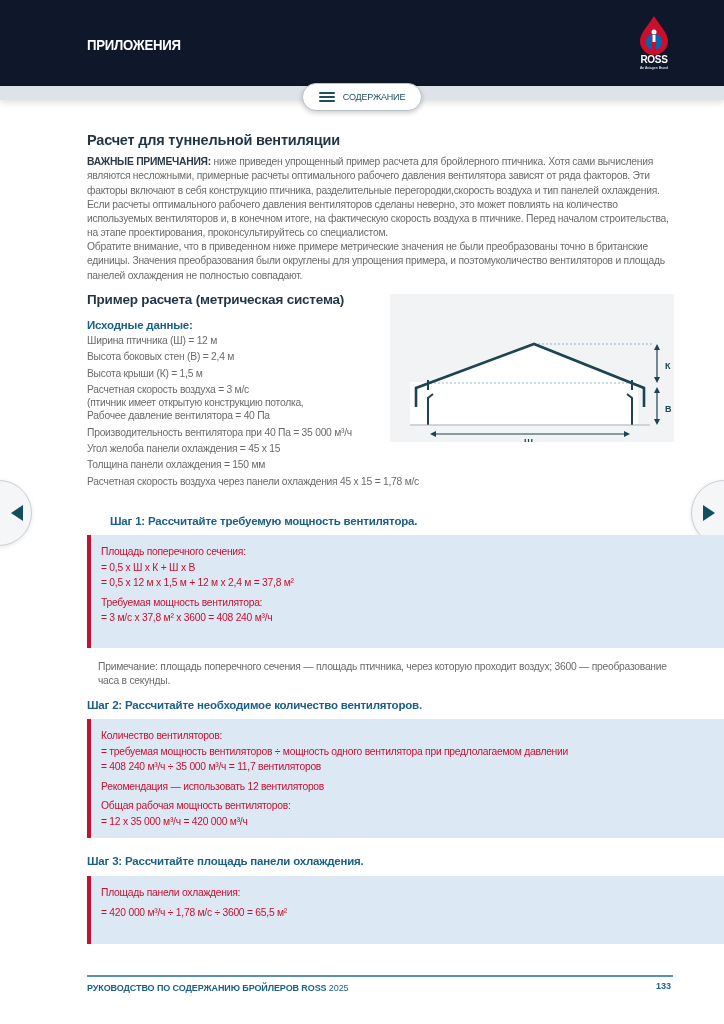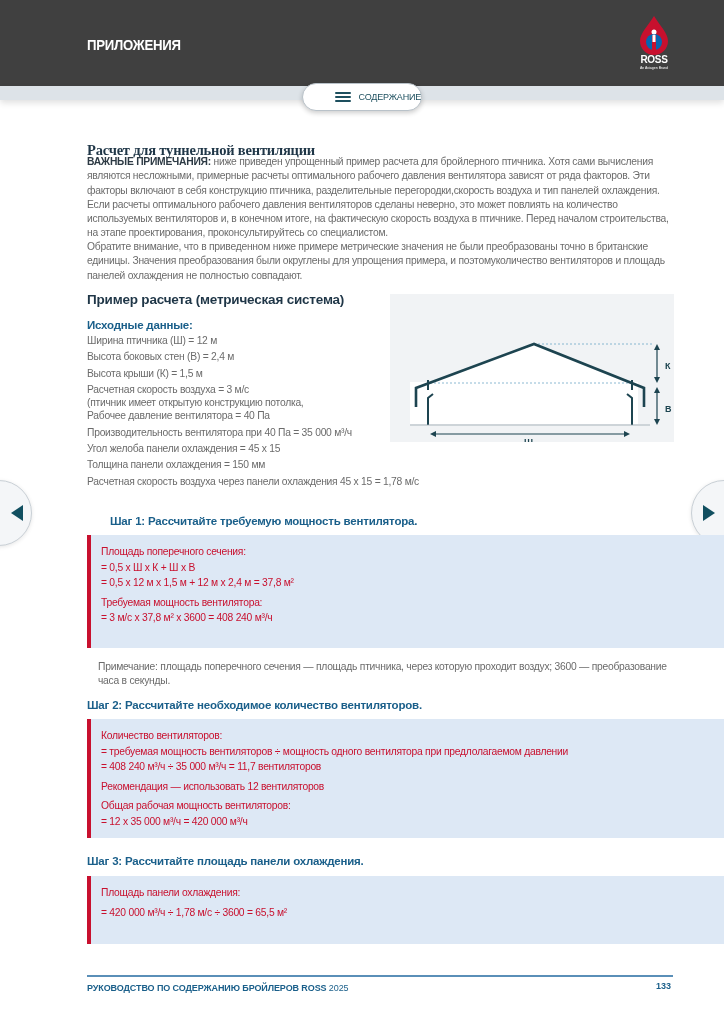--- a/index.html
+++ b/index.html
@@ -1,37 +1,37 @@
 <!DOCTYPE html>
 <html><head>
   <meta charset="utf-8">
   <style>
     * { box-sizing: border-box; margin: 0; padding: 0; }
     html, body { width: 724px; height: 1024px; background: #ffffff; overflow: hidden; }
     body { position: relative; font-family: "Liberation Sans", sans-serif; color: #6b6b6b; }
 
-    .header { position: absolute; left: 0; top: 0; width: 724px; height: 86px; background: #404040; }
+    .header { position: absolute; left: 0; top: 0; width: 724px; height: 86px; background: #0f172a; }
     .header-title { position: absolute; left: 87px; top: 36px; color: #ffffff; font-family: "Liberation Sans", sans-serif; font-weight: bold; font-size: 15px; letter-spacing: -0.3px; transform: scaleX(0.88); transform-origin: left center; }
     .logo { position: absolute; left: 632px; top: 14px; width: 44px; height: 60px; }
     .logo-text { position: absolute; left: 0; top: 40px; width: 44px; text-align: center; color: #fff; font-weight: bold; font-size: 10px; letter-spacing: -0.3px; }
     .logo-sub { position: absolute; left: 0; top: 52px; width: 44px; text-align: center; color: #fff; font-size: 3.5px; }
 
     .subbar { position: absolute; left: 0; top: 86px; width: 724px; height: 14px; background: #dde3e8; box-shadow: 0 3px 6px rgba(0,0,0,0.12); }
-    .toc-btn { position: absolute; left: 302px; top: 83px; width: 120px; height: 28px; border-radius: 14px; background: #ffffff; border: 1px solid #b9c2c9; box-shadow: 0 2px 5px rgba(0,0,0,0.2); display: flex; align-items: center; justify-content: flex-end; gap: 8px; cursor: pointer; }
+    .toc-btn { position: absolute; left: 302px; top: 83px; width: 120px; height: 28px; border-radius: 14px; background: #ffffff; border: 1px solid #b9c2c9; box-shadow: 0 2px 5px rgba(0,0,0,0.2); display: flex; align-items: center; justify-content: center; gap: 8px; cursor: pointer; }
     .toc-icon { width: 16px; height: 11px; display: flex; flex-direction: column; justify-content: space-between; }
     .toc-icon span { display: block; height: 2.4px; background: #1d4f5e; border-radius: 1px; }
     .toc-label { font-size: 9px; color: #1d4f5e; letter-spacing: -0.2px; }
 
     .nav-btn { position: absolute; top: 480px; width: 66px; height: 66px; border-radius: 50%; background: #f4f6f8; border: 1px solid #c9d0d6; box-shadow: 0 1px 4px rgba(0,0,0,0.1); cursor: pointer; }
     .nav-prev { left: -34px; }
     .nav-next { left: 691px; }
     .tri-left { position: absolute; left: 44px; top: 24px; width: 0; height: 0; border-top: 8px solid transparent; border-bottom: 8px solid transparent; border-right: 12px solid #114f60; }
     .tri-right { position: absolute; left: 11px; top: 24px; width: 0; height: 0; border-top: 8px solid transparent; border-bottom: 8px solid transparent; border-left: 12px solid #114f60; }
 
-    .content { position: absolute; left: 87px; top: 142px; width: 588px; font-family: Liberation Serif, serif; }
+    .content { position: absolute; left: 87px; top: 132px; width: 588px; }
     .h1 { font-size: 14.5px; font-weight: bold; color: #1f3647; letter-spacing: -0.2px; }
     .para { font-size: 10.3px; line-height: 14.3px; color: #6b6b6b; letter-spacing: -0.25px; }
     .para b { color: #2d3a44; margin-top: 36px; }
     .p1 { position: absolute; left: 87px; top: 155px; width: 590px; }
     .p2 { position: absolute; left: 87px; top: 240px; width: 590px; }
 
     .h2 { position: absolute; left: 87px; top: 292px; font-size: 13.5px; font-weight: bold; color: #1f3647; letter-spacing: -0.2px; text-align: center; }
     .h3 { font-size: 11.5px; font-weight: bold; color: #1a5f8a; letter-spacing: -0.2px; }
     .input-title { position: absolute; left: 87px; top: 319px; }
     .input-list { position: absolute; left: 87px; top: 334px; width: 380px; list-style: none; }

